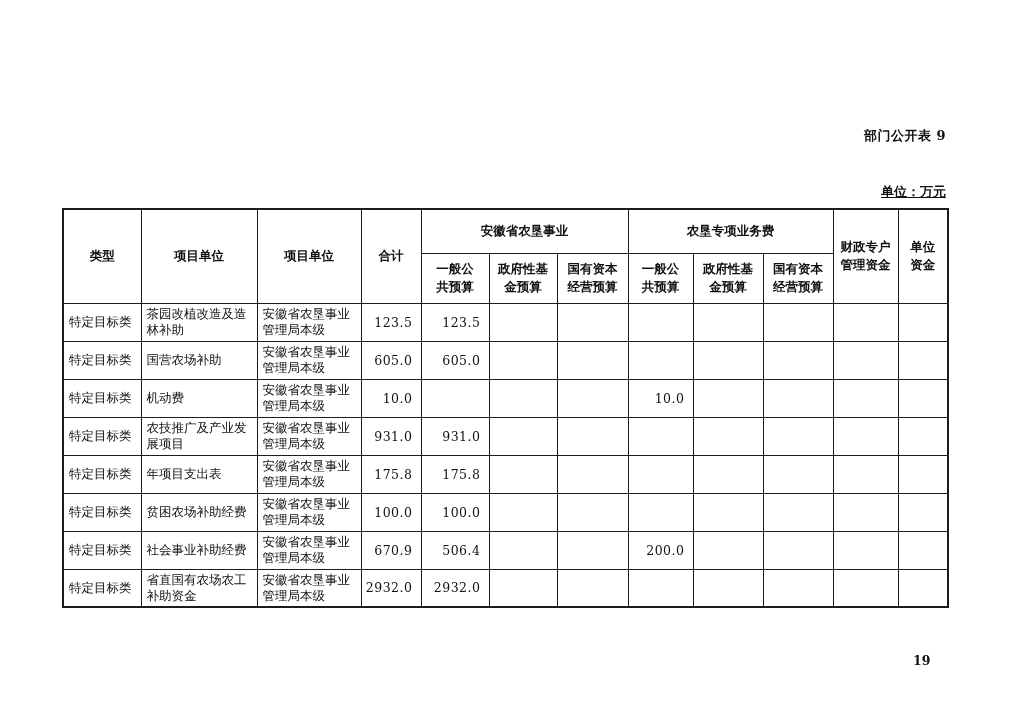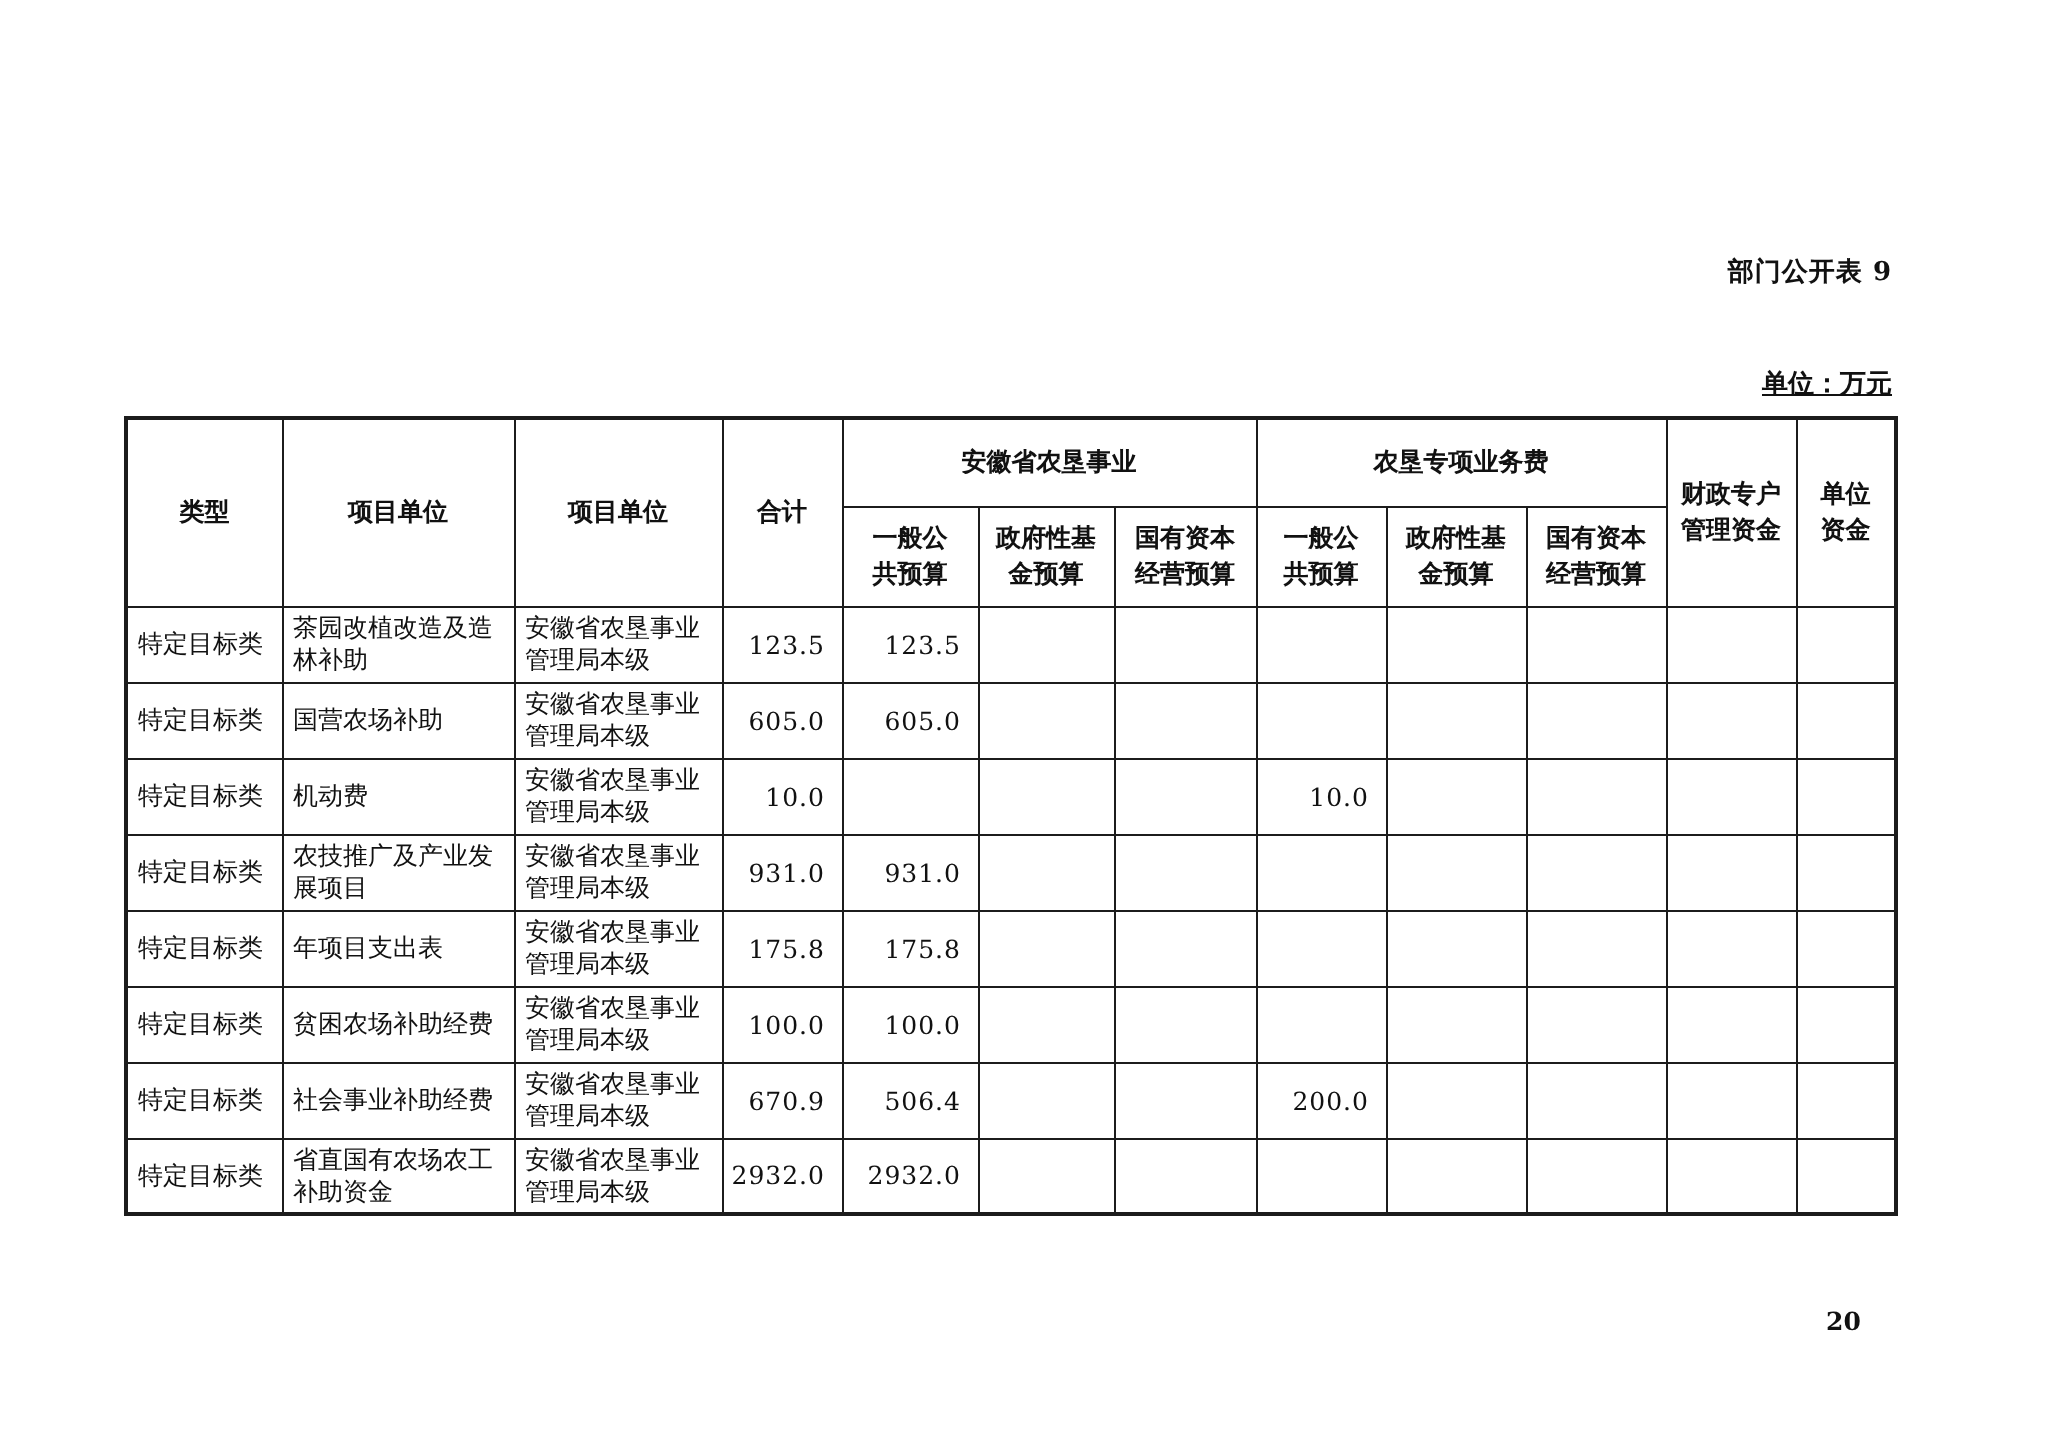--- a/index.html
+++ b/index.html
@@ -238,15 +238,15 @@
         <td class="num"></td>
         <td class="num"></td>
         <td class="num"></td>
         <td class="num"></td>
         <td class="num"></td>
         <td class="num"></td>
       </tr>
     </tbody>
   </table>
 
-  <div class="page-number">20</div>
+  <div class="page-number">19</div>
 
 </div>
 
 </body></html>

